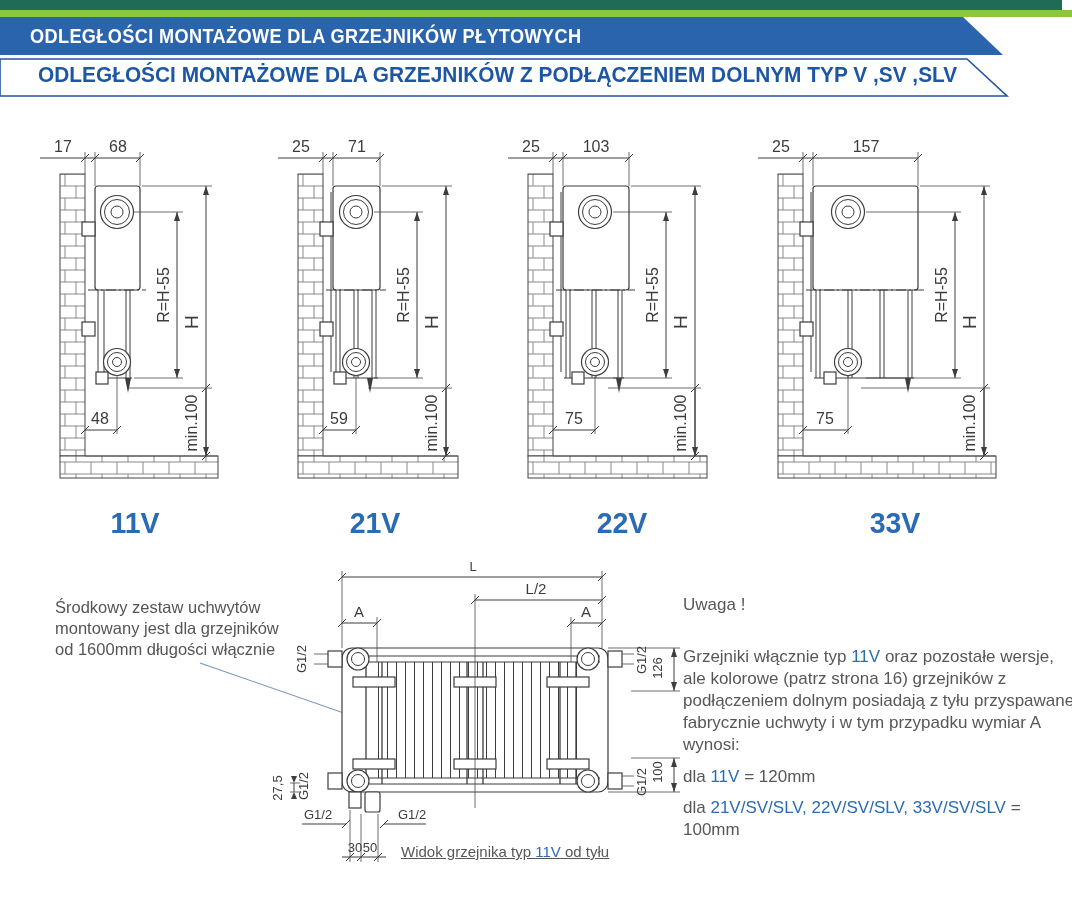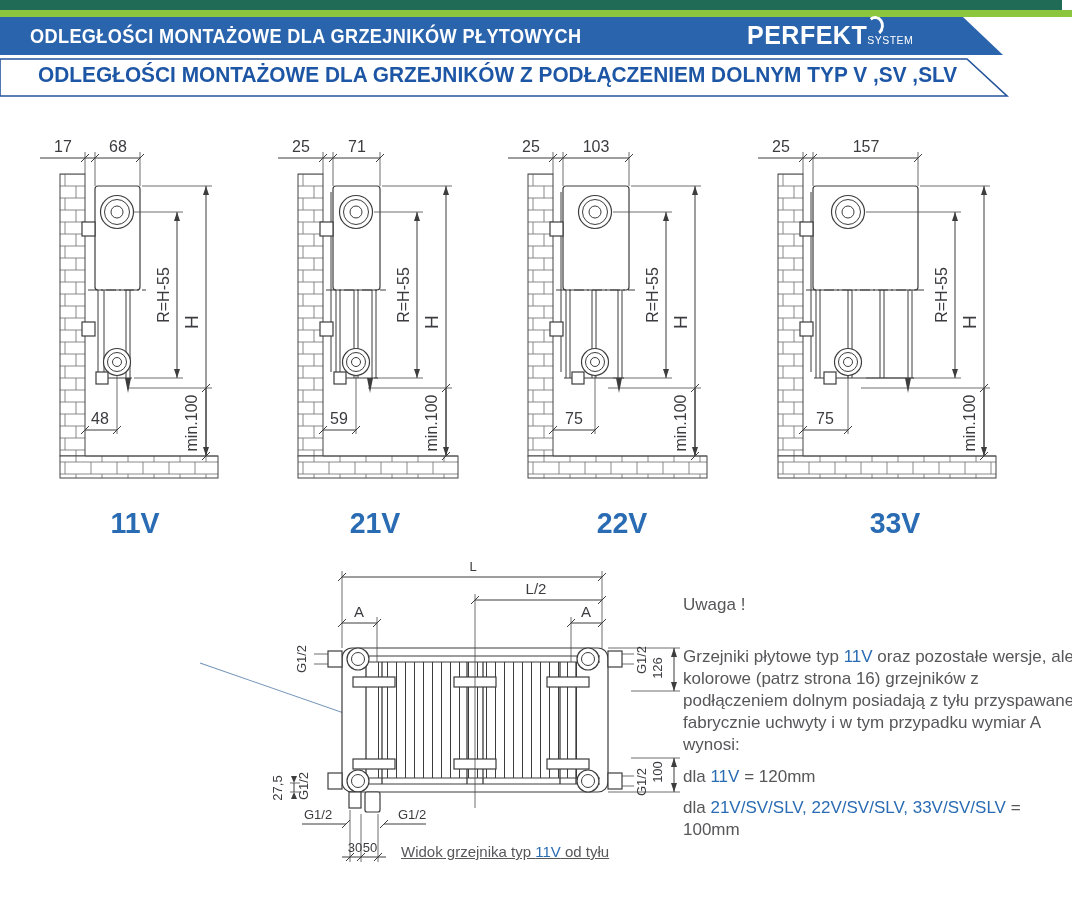--- a/index.html
+++ b/index.html
@@ -50,23 +50,20 @@
     </defs>
   </svg>
 
   <svg width="1072" height="105" style="left:0;top:0">
     <rect x="0" y="0" width="1062" height="10" fill="#1f6b55"></rect>
     <rect x="0" y="10" width="1072" height="7" fill="#8cc63f"></rect>
     <polygon points="0,17 963,17 1003,55 0,55" fill="#2a64ad"></polygon>
     <polygon points="0,59 967,59 1007,96 0,96" fill="#fff" stroke="#24549b" stroke-width="1.6"></polygon>
   </svg>
   <div class="hdr-title">ODLEGŁOŚCI  MONTAŻOWE  DLA  GRZEJNIKÓW  PŁYTOWYCH</div>
-  <div class="logo">
-    <b>PERFEKT</b><span class="swoosh"></span><span class="sys">SYSTEM</span>
-  </div>
   <div class="subtitle">ODLEGŁOŚCI MONTAŻOWE DLA GRZEJNIKÓW Z PODŁĄCZENIEM DOLNYM TYP V ,SV ,SLV</div>
 
   <svg width="260" height="412" style="left:30px;top:126px">
     <rect x="30" y="48" width="25" height="282" fill="url(#brick)" stroke="#444" stroke-width="1"></rect>
     <rect x="30" y="330" width="158" height="22" fill="url(#brick)" stroke="#444" stroke-width="1"></rect>
 
     <path class="thin" d="M55 26V48M65 26V60M110 26V60"></path>
     <path class="ln" d="M10 32H110"></path>
     <path class="ln" d="M51 36l8 -8M61 36l8 -8M106 36l8 -8"></path>
     <text class="d" x="33" y="26" text-anchor="middle">17</text>
@@ -316,23 +313,28 @@
     <path class="ln" d="M36 268H80M76 272l8 -8"></path>
     <text class="ds" x="132" y="263">G1/2</text>
     <path class="ln" d="M118 268H160M114 272l8 -8"></path>
 
     <path class="thin" d="M84 254V306M95 258V306M112 258V306"></path>
     <path class="ln" d="M76 301H120M80 305l8 -8M91 305l8 -8M108 305l8 -8"></path>
     <text class="ds" x="89" y="296" text-anchor="middle">30</text>
     <text class="ds" x="104" y="296" text-anchor="middle">50</text>
   </svg>
 
+  <div class="note-left">
+    <div>Środkowy zestaw uchwytów</div>
+    <div>montowany jest dla grzejników</div>
+    <div>od 1600mm długości włącznie</div>
+  </div>
 
   <div class="caption"><span>Widok grzejnika typ </span><span class="blue">11V</span><span> od tyłu</span></div>
 
   <div class="note-right">
     <div>Uwaga !</div>
-    <div class="para"><span>Grzejniki płytowe typ </span><span class="blue">11V</span><span> oraz pozostałe wersje, ale kolorowe (patrz strona 16) grzejników z podłączeniem dolnym posiadają z tyłu przyspawane fabrycznie uchwyty i w tym przypadku wymiar A wynosi:</span></div>
+    <div class="para"><span>Grzejniki włącznie typ </span><span class="blue">11V</span><span> oraz pozostałe wersje, ale kolorowe (patrz strona 16) grzejników z podłączeniem dolnym posiadają z tyłu przyspawane fabrycznie uchwyty i w tym przypadku wymiar A wynosi:</span></div>
     <div class="dla"><span>dla </span><span class="blue">11V</span><span> = 120mm</span></div>
     <div class="dla"><span>dla </span><span class="blue">21V/SV/SLV, 22V/SV/SLV, 33V/SV/SLV</span><span> = 100mm</span></div>
   </div>
 
 </div>
 
 </body></html>

